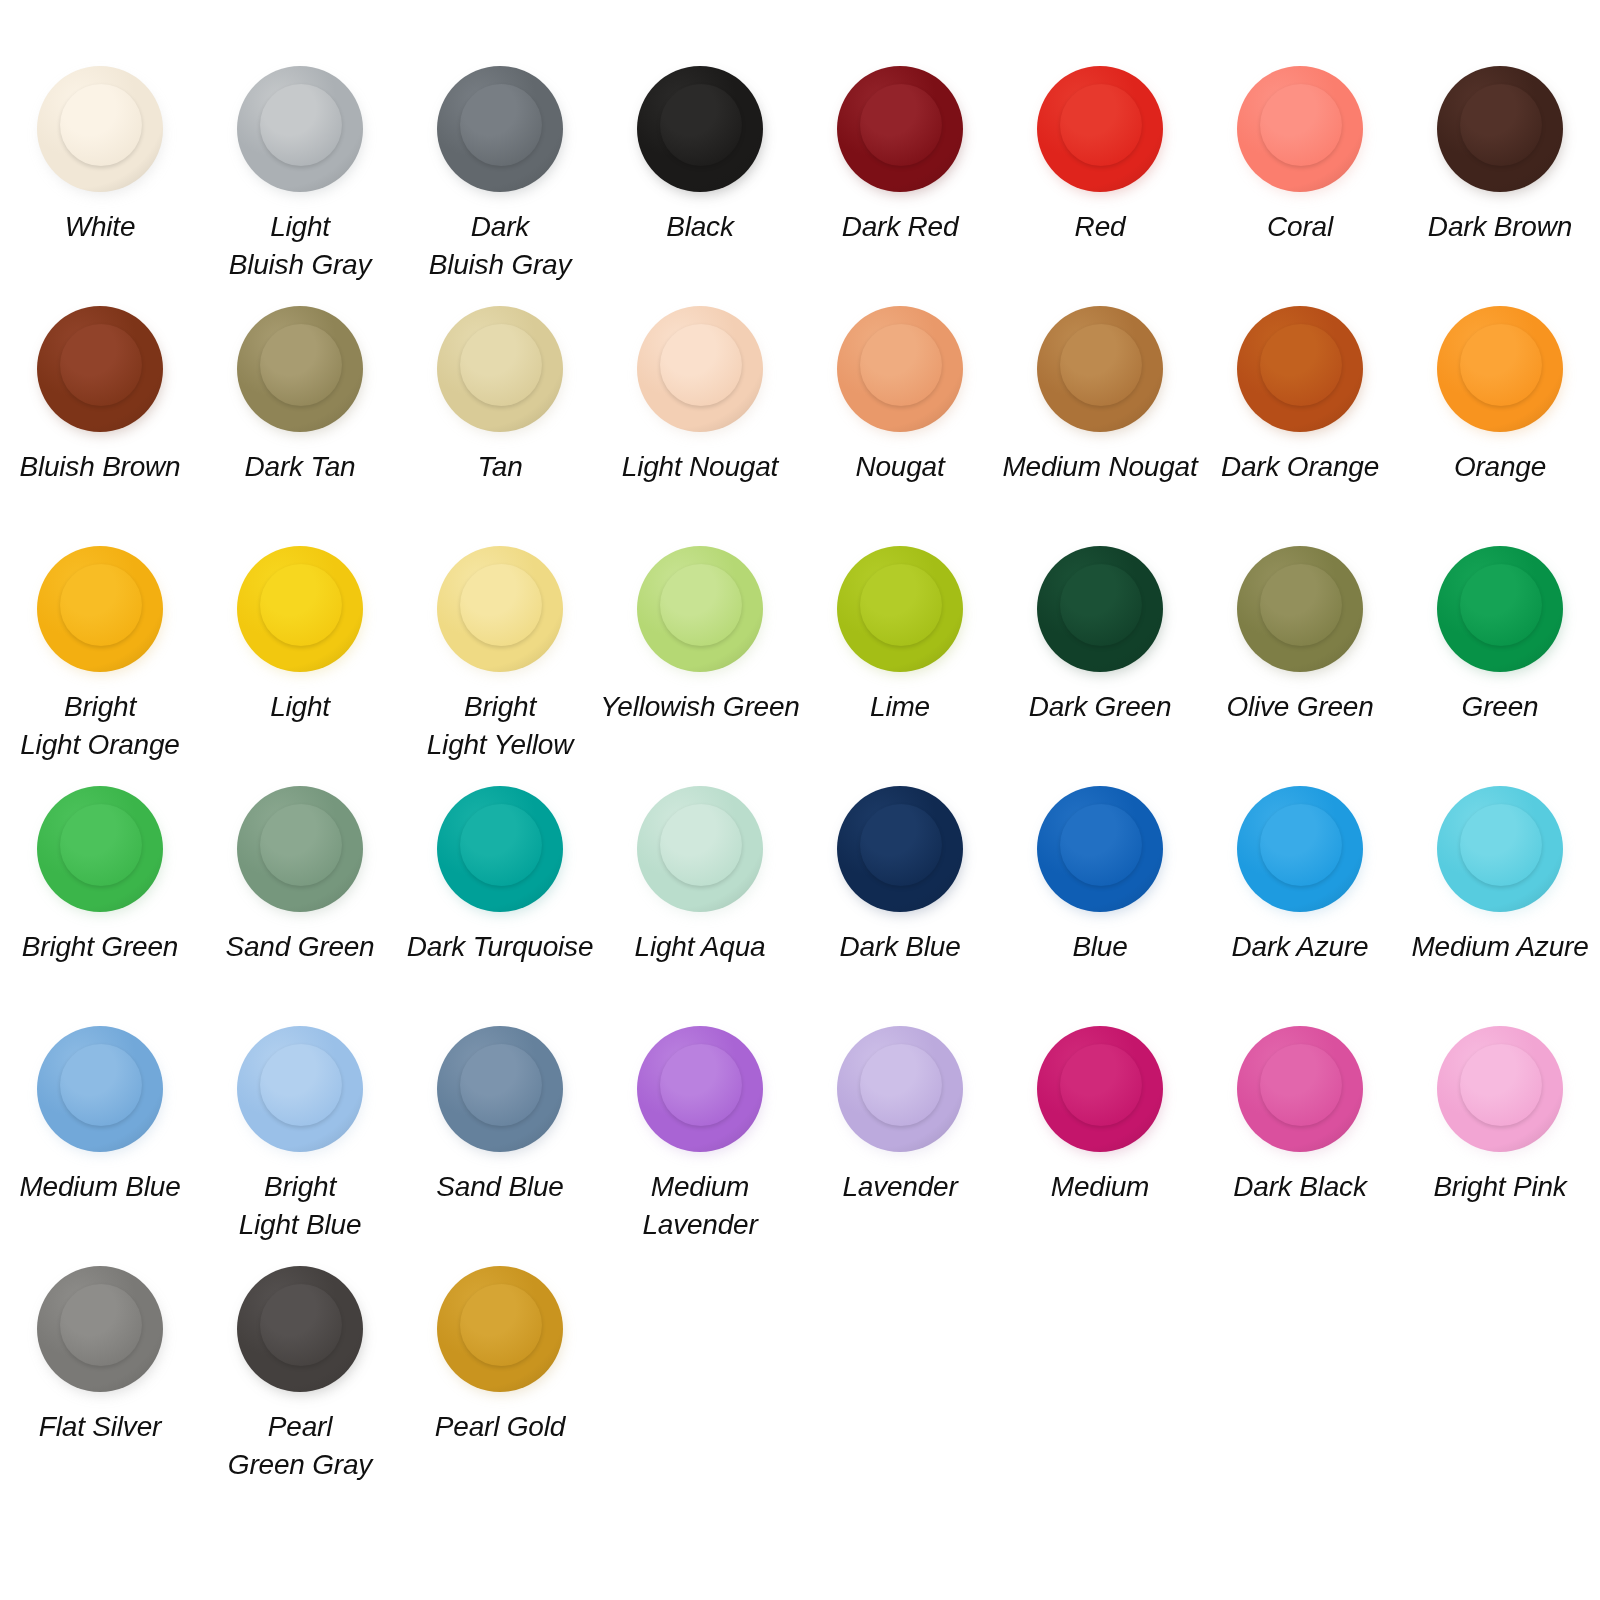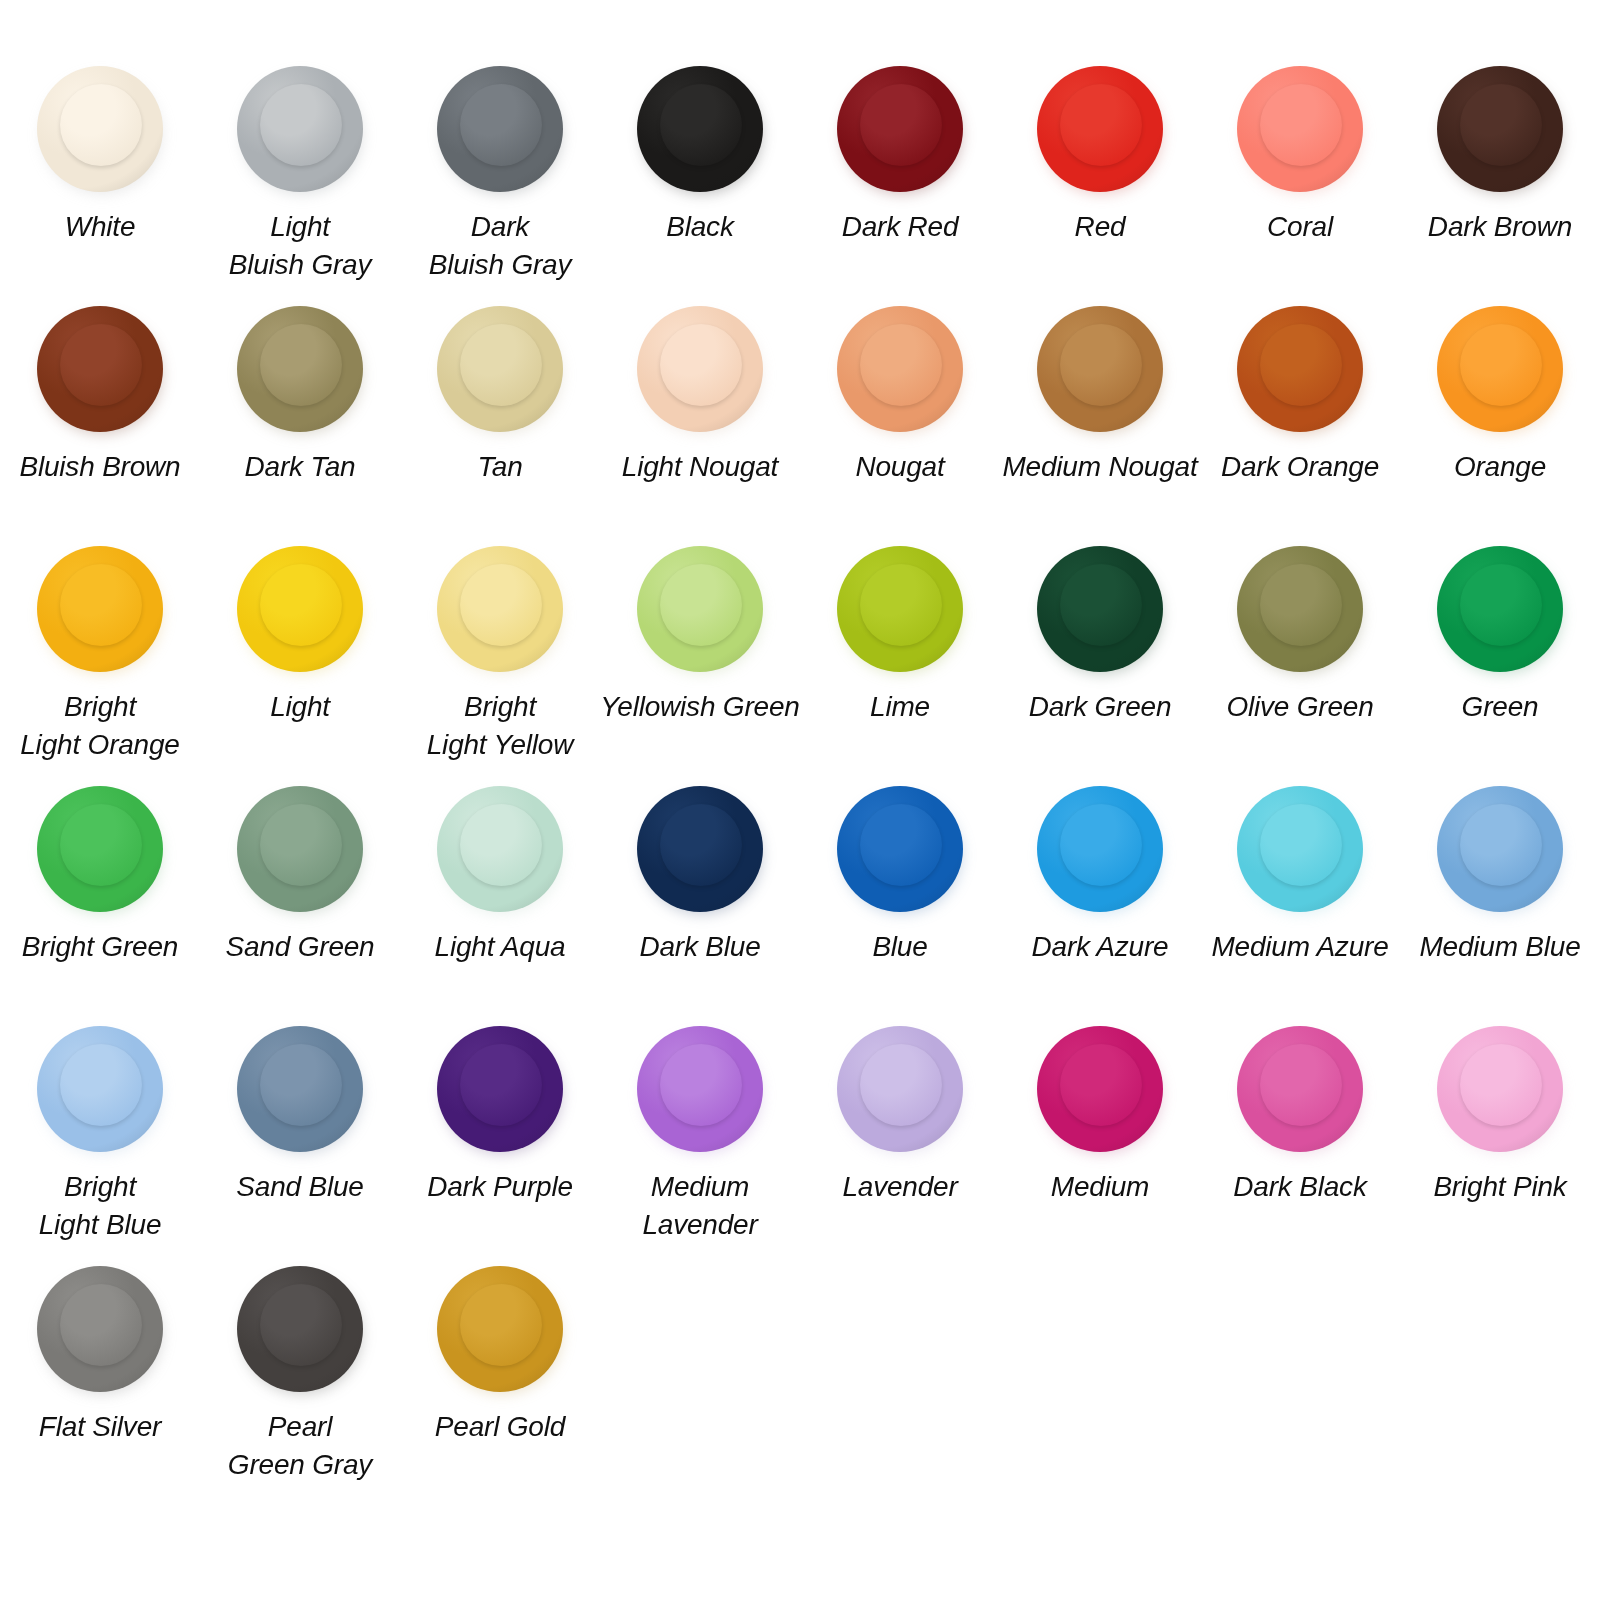--- a/index.html
+++ b/index.html
@@ -298,20 +298,28 @@
     <div class="swatch-cell">
       <div class="stud">
         <div class="stud-shadow" style="background: rgba(125, 150, 130, 0.28);"></div>
         <div class="stud-base" style="background: radial-gradient(circle at 33% 27%, rgb(139, 168, 144) 0%, rgb(118, 151, 125) 46%, rgb(118, 151, 125) 70%, rgba(0, 0, 0, 0.16) 100%), rgb(118, 151, 125);"></div>
         <div class="stud-top" style="background: radial-gradient(circle at 36% 30%, rgb(139, 168, 144) 0%, rgb(139, 168, 144) 34%, rgb(118, 151, 125) 86%, rgba(0, 0, 0, 0.12) 100%), rgb(139, 168, 144); box-shadow: rgba(0, 0, 0, 0.13) 0px 2px 4px;"></div>
       </div>
       <div class="swatch-label">Sand Green</div>
     </div>
     <div class="swatch-cell">
       <div class="stud">
+        <div class="stud-shadow" style="background: rgba(70, 160, 155, 0.28);"></div>
+        <div class="stud-base" style="background: radial-gradient(circle at 33% 27%, rgb(23, 177, 166) 0%, rgb(0, 160, 152) 46%, rgb(0, 160, 152) 70%, rgba(0, 0, 0, 0.16) 100%), rgb(0, 160, 152);"></div>
+        <div class="stud-top" style="background: radial-gradient(circle at 36% 30%, rgb(23, 177, 166) 0%, rgb(23, 177, 166) 34%, rgb(0, 160, 152) 86%, rgba(0, 0, 0, 0.12) 100%), rgb(23, 177, 166); box-shadow: rgba(0, 0, 0, 0.13) 0px 2px 4px;"></div>
+      </div>
+      <div class="swatch-label">Dark Turquoise</div>
+    </div>
+    <div class="swatch-cell">
+      <div class="stud">
         <div class="stud-shadow" style="background: rgba(170, 200, 185, 0.24);"></div>
         <div class="stud-base" style="background: radial-gradient(circle at 33% 27%, rgb(208, 232, 220) 0%, rgb(186, 221, 204) 46%, rgb(186, 221, 204) 70%, rgba(0, 0, 0, 0.16) 100%), rgb(186, 221, 204);"></div>
         <div class="stud-top" style="background: radial-gradient(circle at 36% 30%, rgb(208, 232, 220) 0%, rgb(208, 232, 220) 34%, rgb(186, 221, 204) 86%, rgba(0, 0, 0, 0.12) 100%), rgb(208, 232, 220); box-shadow: rgba(0, 0, 0, 0.13) 0px 2px 4px;"></div>
       </div>
       <div class="swatch-label">Light Aqua</div>
     </div>
     <div class="swatch-cell">
       <div class="stud">
         <div class="stud-shadow" style="background: rgba(60, 80, 115, 0.3);"></div>
         <div class="stud-base" style="background: radial-gradient(circle at 33% 27%, rgb(28, 58, 102) 0%, rgb(16, 42, 81) 46%, rgb(16, 42, 81) 70%, rgba(0, 0, 0, 0.16) 100%), rgb(16, 42, 81);"></div>
@@ -363,28 +371,20 @@
     <div class="swatch-cell">
       <div class="stud">
         <div class="stud-shadow" style="background: rgba(110, 130, 155, 0.28);"></div>
         <div class="stud-base" style="background: radial-gradient(circle at 33% 27%, rgb(124, 148, 173) 0%, rgb(101, 129, 156) 46%, rgb(101, 129, 156) 70%, rgba(0, 0, 0, 0.16) 100%), rgb(101, 129, 156);"></div>
         <div class="stud-top" style="background: radial-gradient(circle at 36% 30%, rgb(124, 148, 173) 0%, rgb(124, 148, 173) 34%, rgb(101, 129, 156) 86%, rgba(0, 0, 0, 0.12) 100%), rgb(124, 148, 173); box-shadow: rgba(0, 0, 0, 0.13) 0px 2px 4px;"></div>
       </div>
       <div class="swatch-label">Sand Blue</div>
     </div>
     <div class="swatch-cell">
       <div class="stud">
-        <div class="stud-shadow" style="background: rgba(95, 70, 125, 0.3);"></div>
-        <div class="stud-base" style="background: radial-gradient(circle at 33% 27%, rgb(87, 43, 134) 0%, rgb(70, 27, 117) 46%, rgb(70, 27, 117) 70%, rgba(0, 0, 0, 0.16) 100%), rgb(70, 27, 117);"></div>
-        <div class="stud-top" style="background: radial-gradient(circle at 36% 30%, rgb(87, 43, 134) 0%, rgb(87, 43, 134) 34%, rgb(70, 27, 117) 86%, rgba(0, 0, 0, 0.12) 100%), rgb(87, 43, 134); box-shadow: rgba(0, 0, 0, 0.13) 0px 2px 4px;"></div>
-      </div>
-      <div class="swatch-label">Dark Purple</div>
-    </div>
-    <div class="swatch-cell">
-      <div class="stud">
         <div class="stud-shadow" style="background: rgba(165, 125, 200, 0.26);"></div>
         <div class="stud-base" style="background: radial-gradient(circle at 33% 27%, rgb(186, 129, 223) 0%, rgb(169, 100, 212) 46%, rgb(169, 100, 212) 70%, rgba(0, 0, 0, 0.16) 100%), rgb(169, 100, 212);"></div>
         <div class="stud-top" style="background: radial-gradient(circle at 36% 30%, rgb(186, 129, 223) 0%, rgb(186, 129, 223) 34%, rgb(169, 100, 212) 86%, rgba(0, 0, 0, 0.12) 100%), rgb(186, 129, 223); box-shadow: rgba(0, 0, 0, 0.13) 0px 2px 4px;"></div>
       </div>
       <div class="swatch-label">Medium
 Lavender</div>
     </div>
     <div class="swatch-cell">
       <div class="stud">
         <div class="stud-shadow" style="background: rgba(175, 165, 205, 0.24);"></div>

